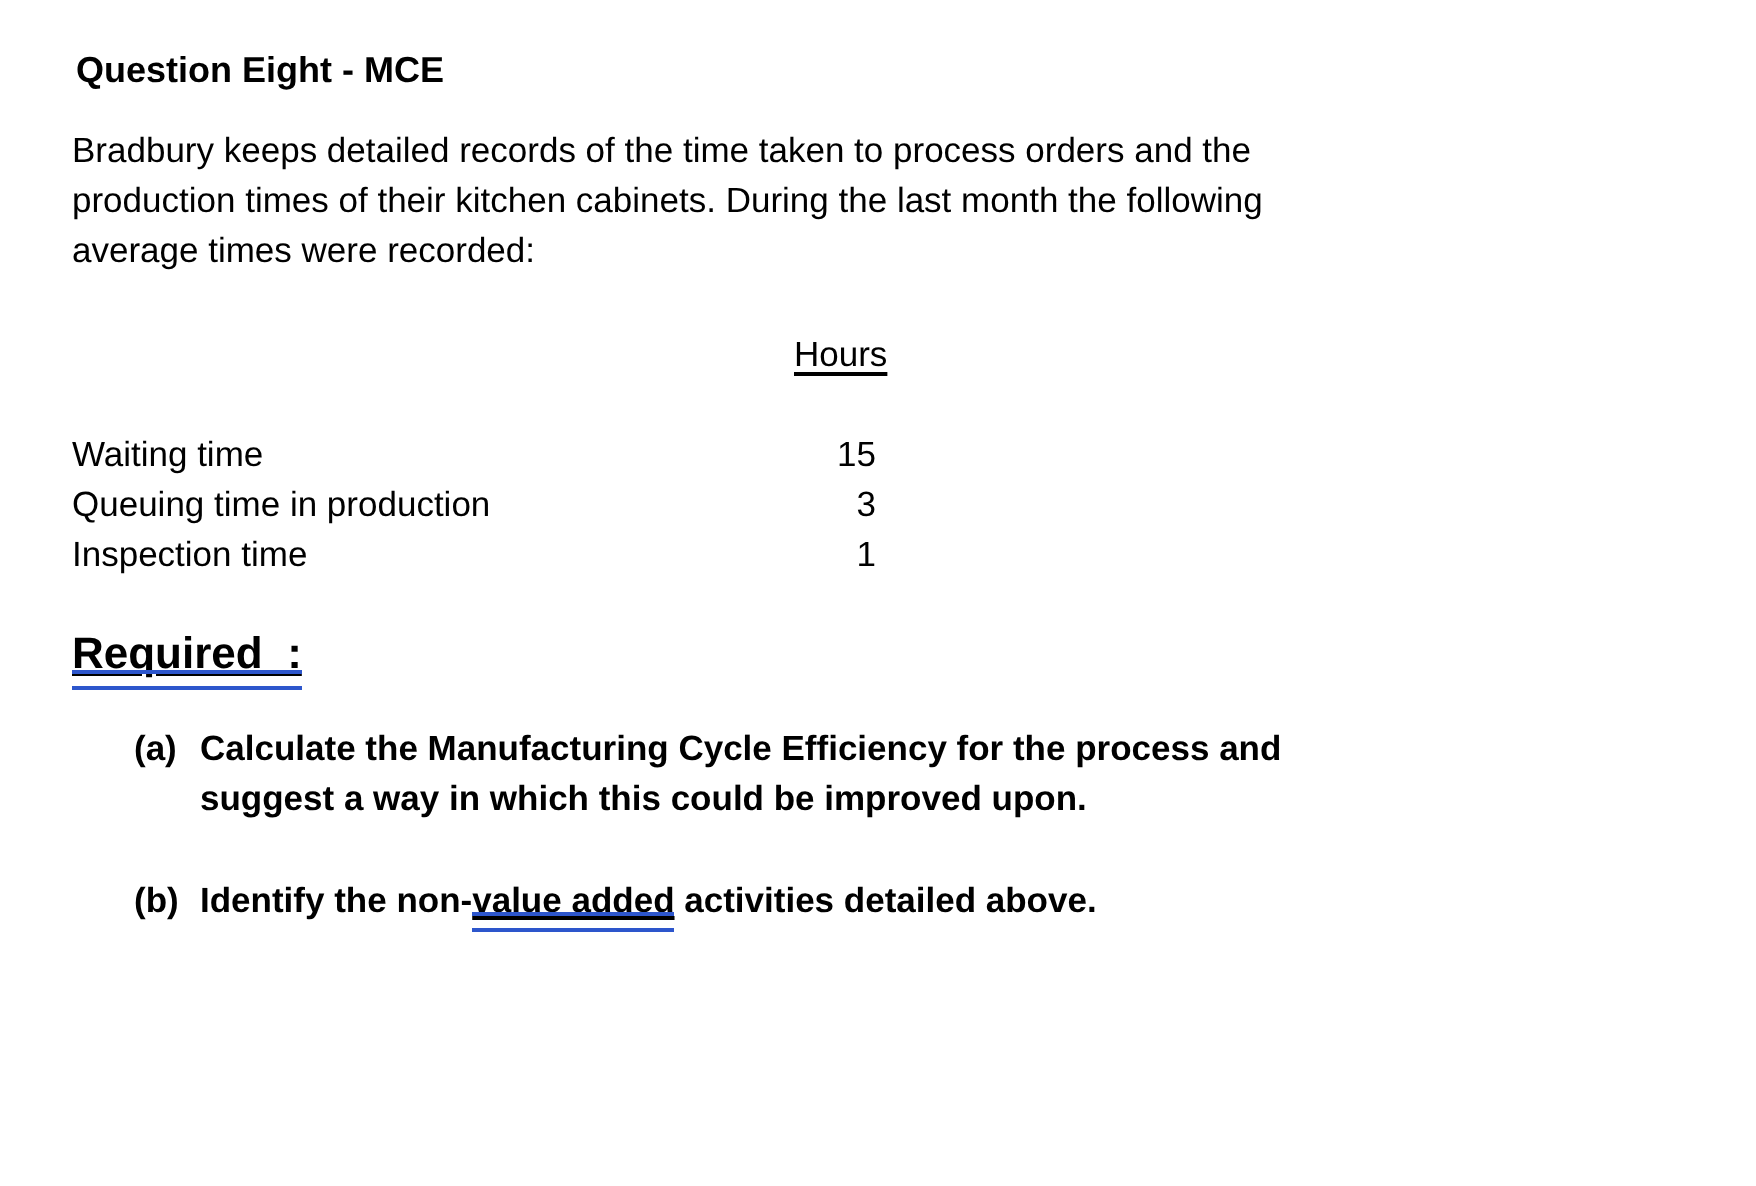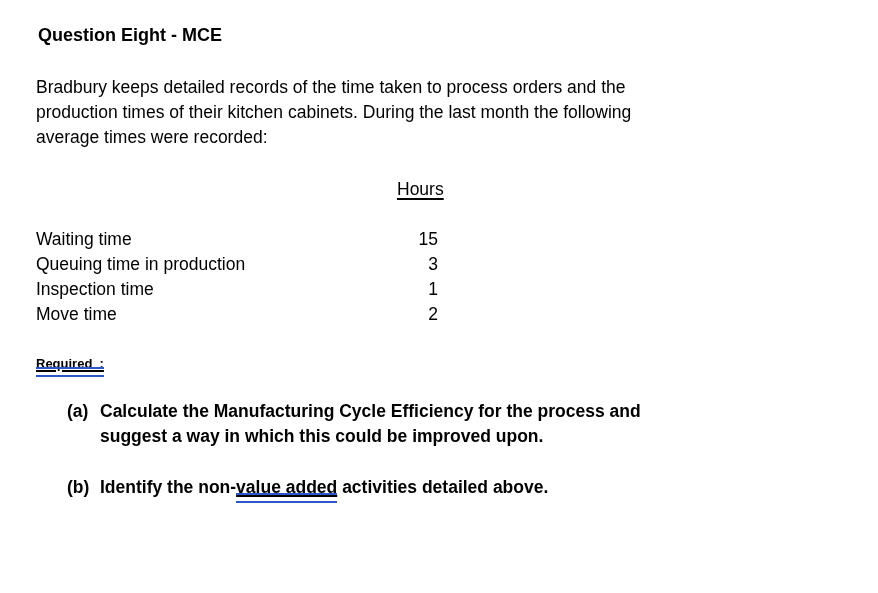--- a/index.html
+++ b/index.html
@@ -16,38 +16,38 @@
     line-height: 25px;
     padding: 23px 36px 0 36px;
     overflow: hidden;
   }
   .title {
     font-size: 18px;
     font-weight: 700;
     margin: 0 0 0 2px;
     line-height: 25px;
   }
-  .intro { margin: 27px 0 0 0; }
+  .intro { margin: 15px 0 0 0; }
   .intro .line { display: block; }
   .hours-header-row { margin-top: 27px; }
   .hours-header {
     display: inline-block;
     margin-left: 361px;
     text-decoration: underline;
     text-decoration-thickness: 1.5px;
     text-underline-offset: 3px;
   }
   .hours-table { margin-top: 25px; width: 402px; }
   .hrow { display: flex; justify-content: flex-end; }
   .hlabel { flex: 1; }
   .hvalue { width: 70px; text-align: right; }
   .note { margin: 25px 0 0 0; }
   .required {
     margin: 24px 0 0 0;
-    font-size: 13px;
+    font-size: 22px;
     font-weight: 700;
     line-height: 25px;
   }
   .black-underline {
     text-decoration: underline;
     text-decoration-thickness: 1.5px;
     text-underline-offset: 2px;
   }
   .grammar-underline { position: relative; }
   .grammar-underline::after {
@@ -94,24 +94,20 @@
       <span class="hvalue">15</span>
     </div>
     <div class="hrow">
       <span class="hlabel">Queuing time in production</span>
       <span class="hvalue">3</span>
     </div>
     <div class="hrow">
       <span class="hlabel">Inspection time</span>
       <span class="hvalue">1</span>
     </div>
-    <div class="hrow">
-      <span class="hlabel">Move time</span>
-      <span class="hvalue">2</span>
-    </div>
   </div>
 
 
   <h2 class="required">
     <span class="black-underline grammar-underline">Required  :</span>
   </h2>
 
   <div class="q-item">
     <span class="q-marker">(a)</span>
     <span class="q-text">

